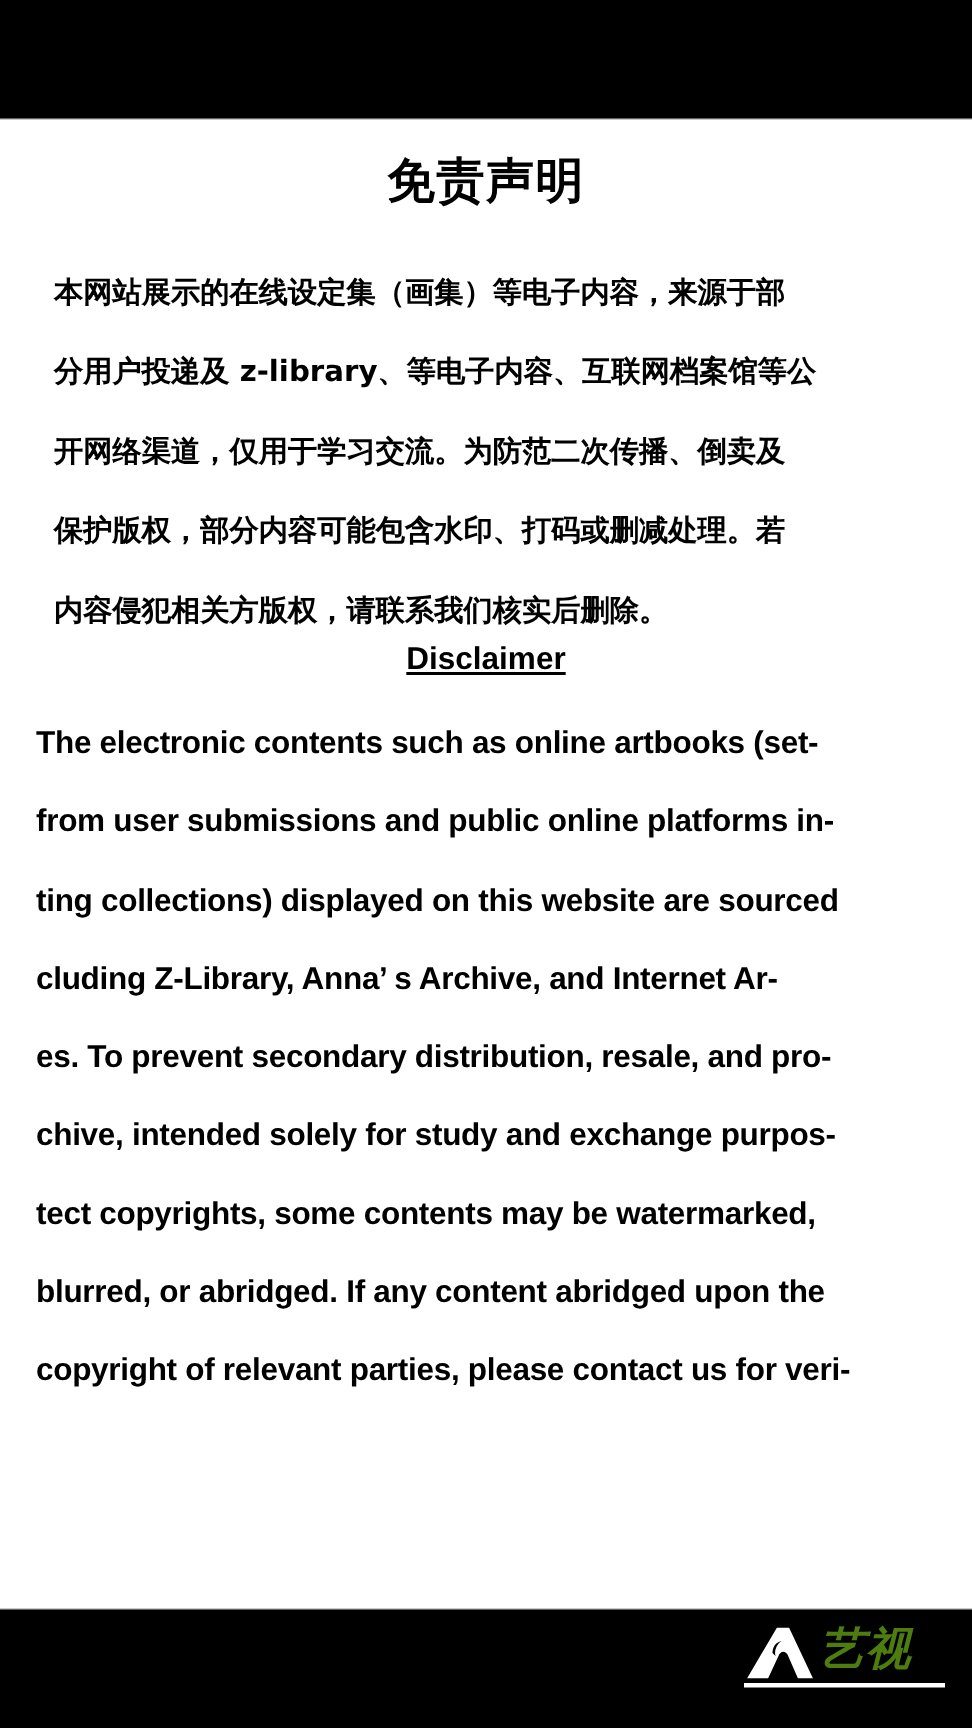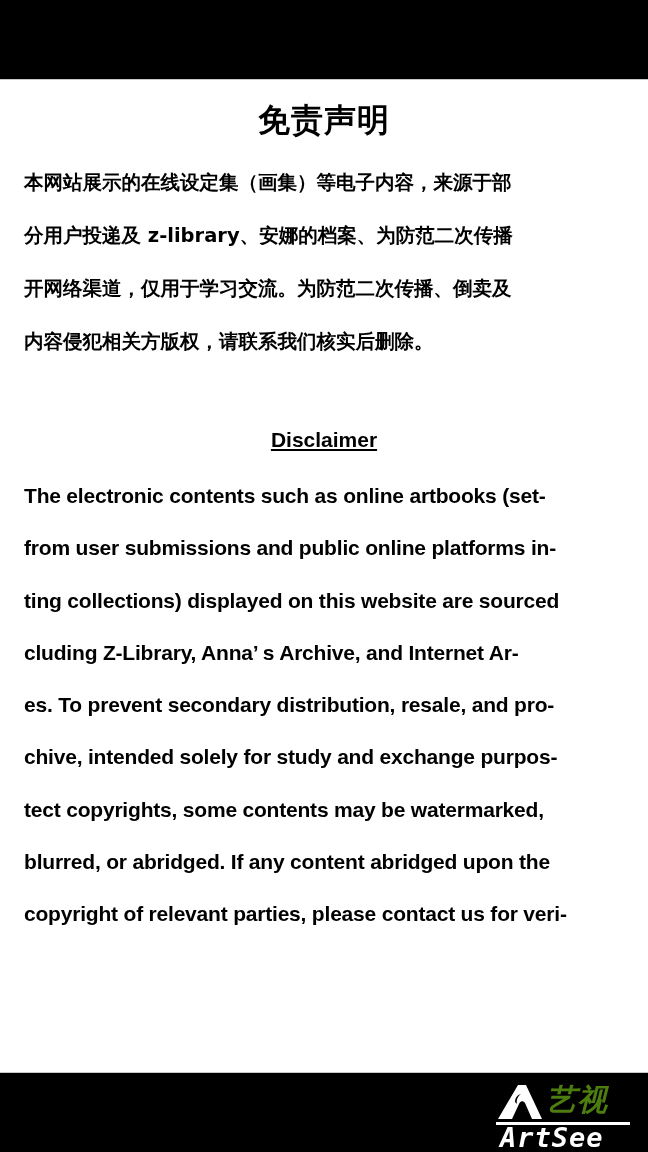--- a/index.html
+++ b/index.html
@@ -44,21 +44,21 @@
       text-align: center;
       font-size: 32px;
       font-weight: bold;
       line-height: 44px;
       letter-spacing: 1px;
     }
     .cn-body {
       position: absolute;
       left: 24px; top: 76px;
       width: 600px;
-      margin: 0;
+      margin: 12px;
       font-size: 19.5px;
       font-weight: bold;
       line-height: 53px;
     }
     .cn-line {
       display: block;
       white-space: nowrap;
     }
     .en-title {
       position: absolute;
@@ -138,22 +138,23 @@
 </head>
 <body>
 
 <div class="top-bar"></div>
 
 <div class="content">
   <div class="cn-title">免责声明</div>
 
   <p class="cn-body">
     <span class="cn-line">本网站展示的在线设定集（画集）等电子内容，来源于部</span>
-    <span class="cn-line">分用户投递及 z-library、安娜的档案、为防范二次传播</span>
+    <span class="cn-line">分用户投递及 z-library、等电子内容、互联网档案馆等公</span>
     <span class="cn-line">开网络渠道，仅用于学习交流。为防范二次传播、倒卖及</span>
+    <span class="cn-line">保护版权，部分内容可能包含水印、打码或删减处理。若</span>
     <span class="cn-line">内容侵犯相关方版权，请联系我们核实后删除。</span>
   </p>
 
   <div class="en-title">Disclaimer</div>
 
   <p class="en-body">
     <span class="en-line">The electronic contents such as online artbooks (set-</span>
     <span class="en-line">from user submissions and public online platforms in-</span>
     <span class="en-line">ting collections) displayed on this website are sourced</span>
     <span class="en-line">cluding Z-Library, Anna’ s Archive, and Internet Ar-</span>
@@ -168,15 +169,14 @@
 <div class="bottom-bar">
   <div class="logo">
     <div class="logo-top">
       <svg class="logo-a-icon" viewBox="0 0 44 34">
         <path d="M20 0 L28 0 L44 34 L34 34 L27 18 C25 15 22 16 21 19 L14 34 L0 34 Z" fill="#ffffff"></path>
         <path d="M23 9 C20 11 18 15 19 19 L17 17 C17 13 19 10 23 9 Z" fill="#000000"></path>
       </svg>
       <span class="logo-cn">艺视</span>
     </div>
     <div class="logo-rule"></div>
-    <div class="logo-en">ArtSee</div>
   </div>
 </div>
 
 </body></html>

